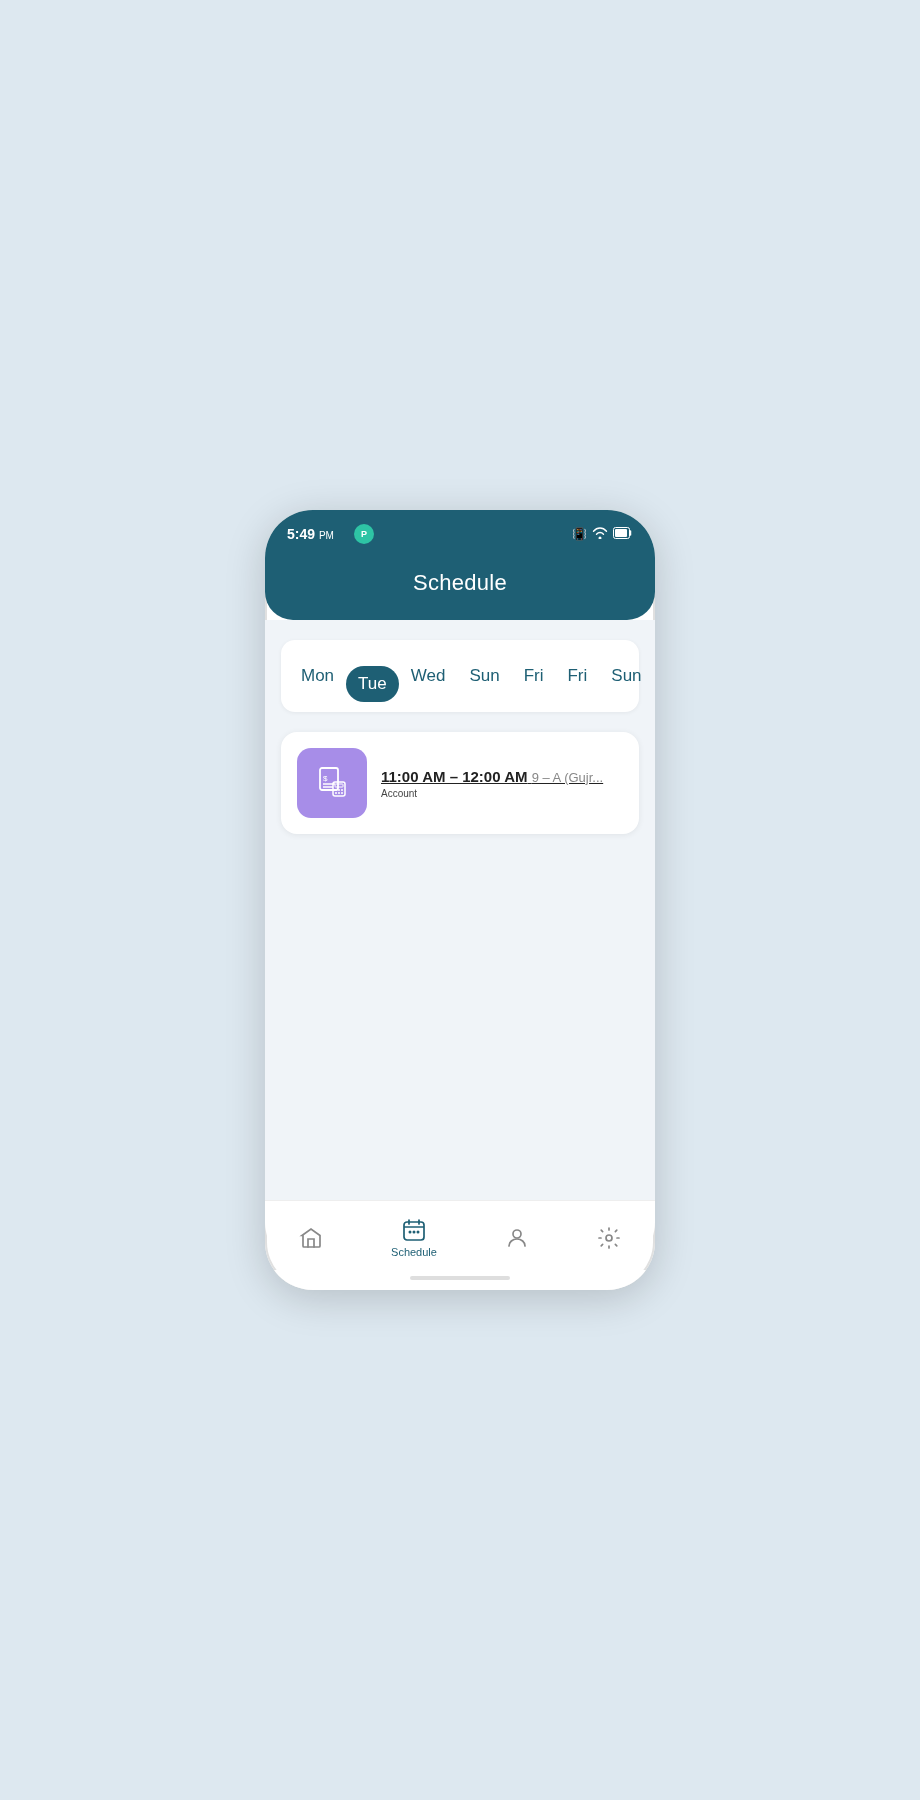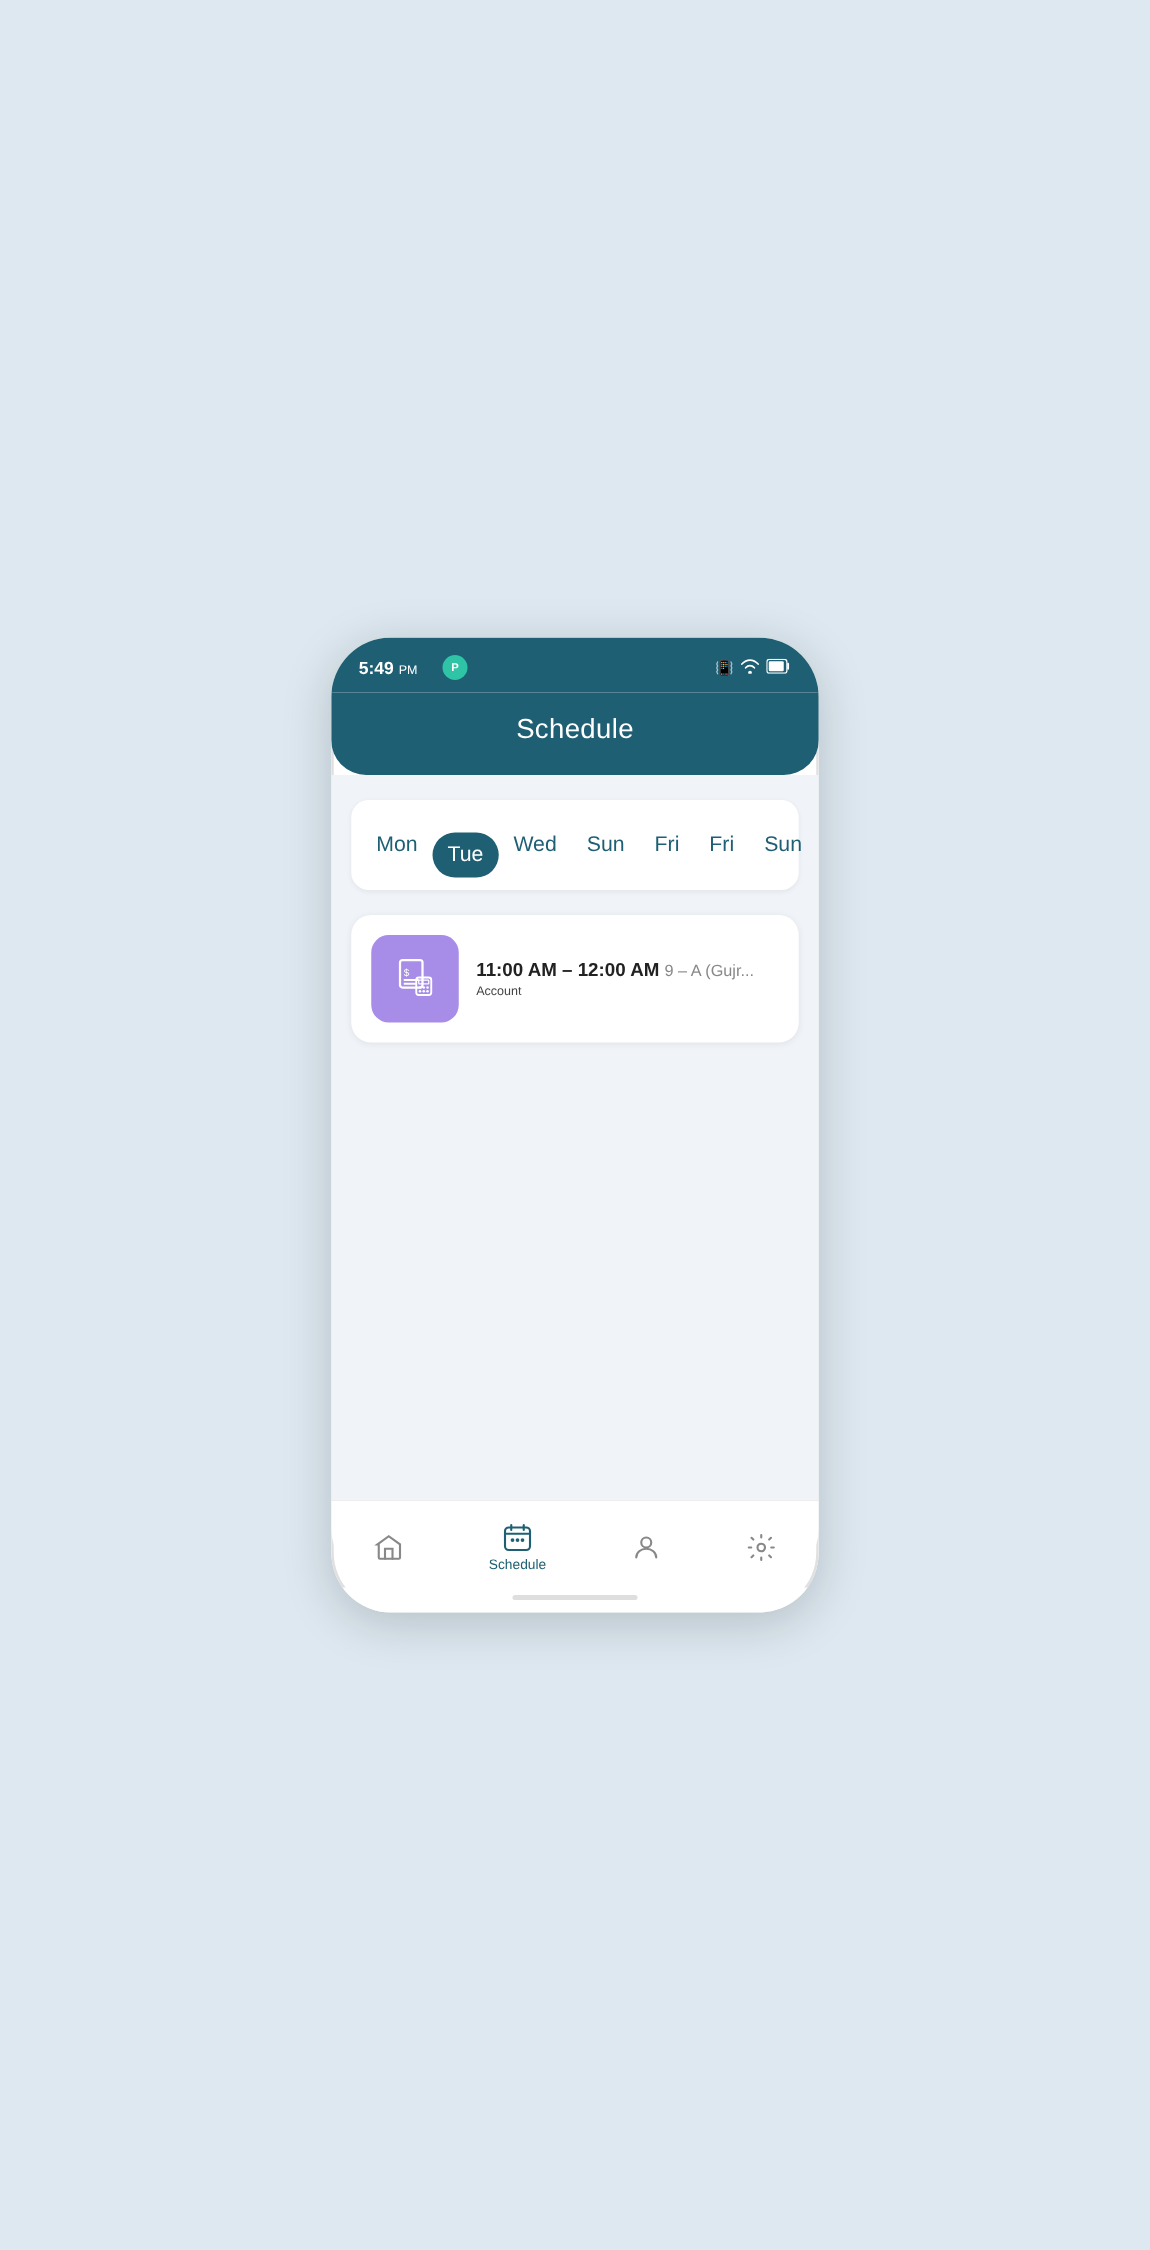--- a/index.html
+++ b/index.html
@@ -151,20 +151,21 @@
       height: 38px;
     }
     .card-info {
       flex: 1;
     }
     .card-time {
       font-size: 15px;
       font-weight: 700;
       color: #222;
       margin-bottom: 3px;
+      text-decoration: underline;
     }
     .card-subject {
       font-size: 10px;
       font-weight: 500;
       color: #444;
     }
 
     
     .bottom-nav {
       background: #fff;

